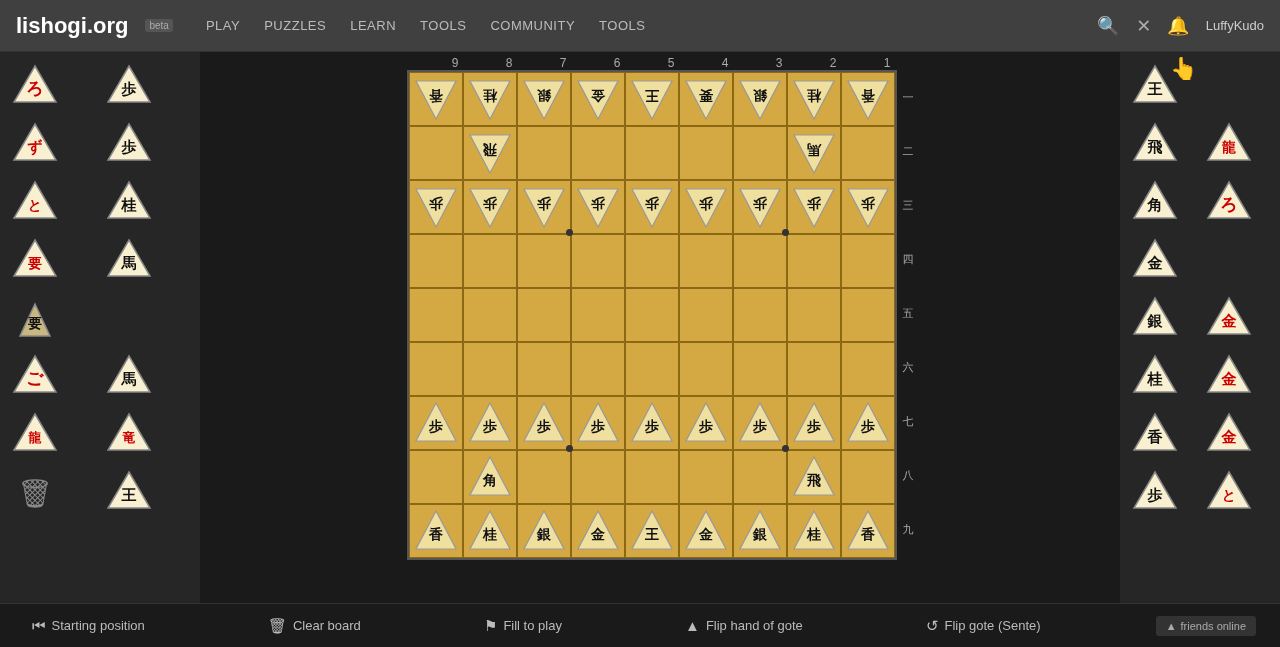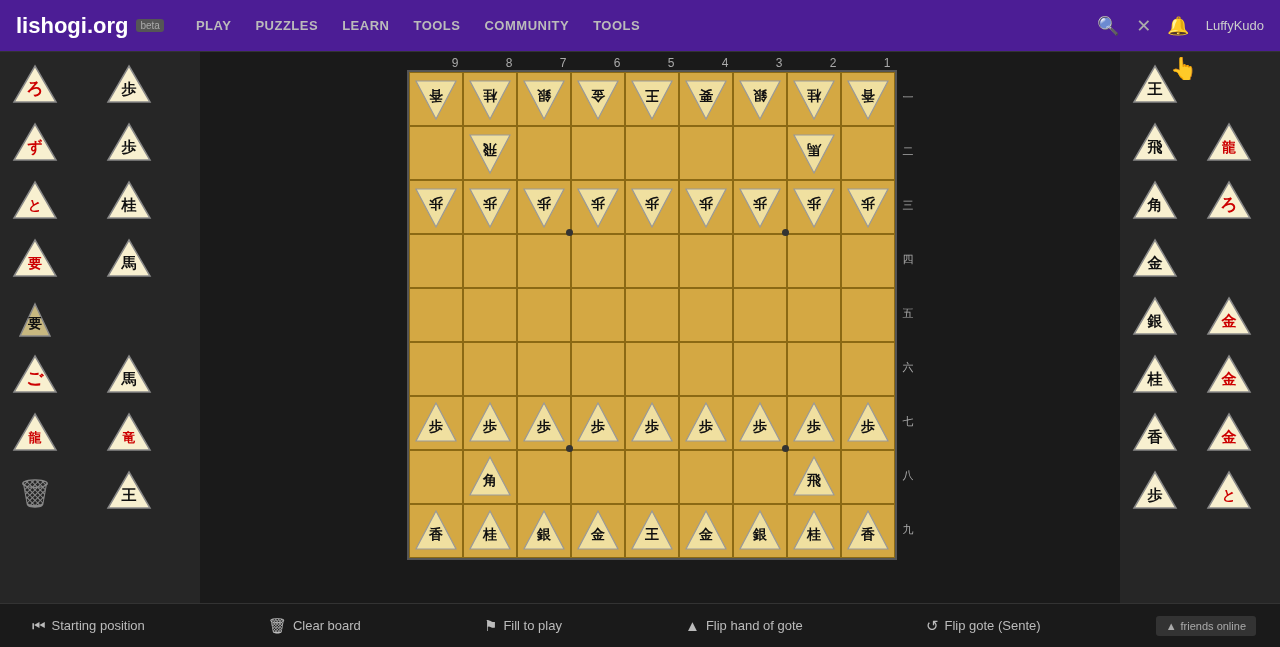--- a/index.html
+++ b/index.html
@@ -9,52 +9,53 @@
       font-family: Arial, sans-serif;
       width: 1280px;
       height: 647px;
       overflow: hidden;
       display: flex;
       flex-direction: column;
     }
 
     
     header {
-      background: #4c1d95;
+      background: #404040;
       height: 52px;
       display: flex;
       align-items: center;
       padding: 0 16px;
       border-bottom: 1px solid #333;
       flex-shrink: 0;
+      gap: 9px;
     }
     .logo {
       color: #fff;
       font-size: 22px;
       font-weight: bold;
       margin-right: 8px;
     }
     .beta-badge {
       background: #555;
       color: #aaa;
       font-size: 10px;
       padding: 1px 4px;
       border-radius: 3px;
-      margin-right: 32px;
+      margin-right: 24px;
     }
     nav {
       display: flex;
       gap: 24px;
       flex: 1;
     }
     nav a {
       color: #bbb;
       text-decoration: none;
       font-size: 13px;
-      font-weight: 700;
+      font-weight: 400;
       letter-spacing: 0.5px;
       cursor: pointer;
     }
     .header-right {
       display: flex;
       align-items: center;
       gap: 16px;
     }
     .header-icon {
       color: #aaa;

